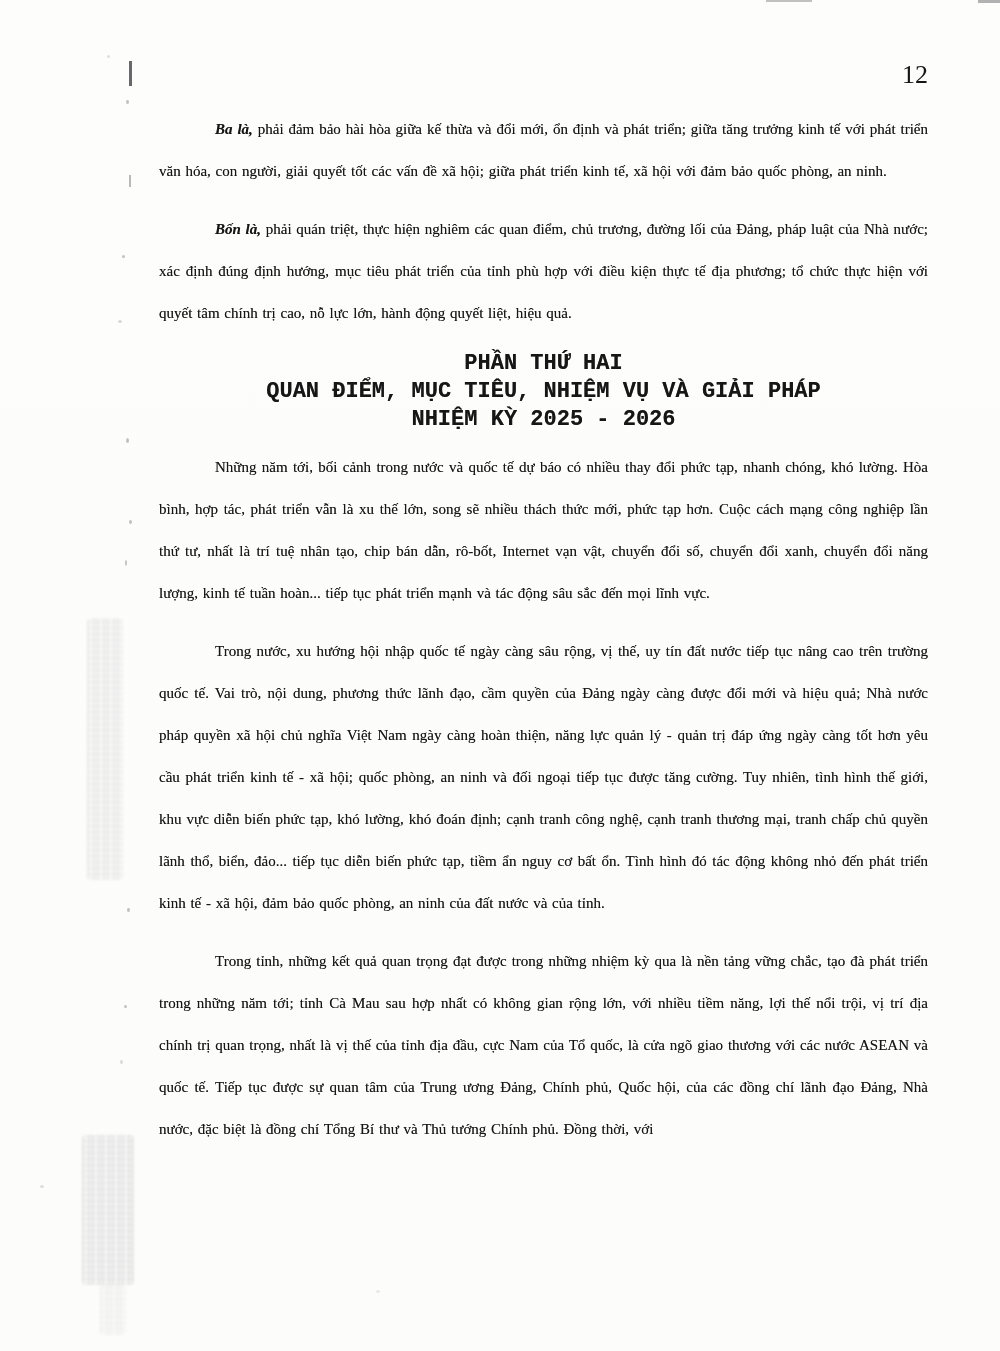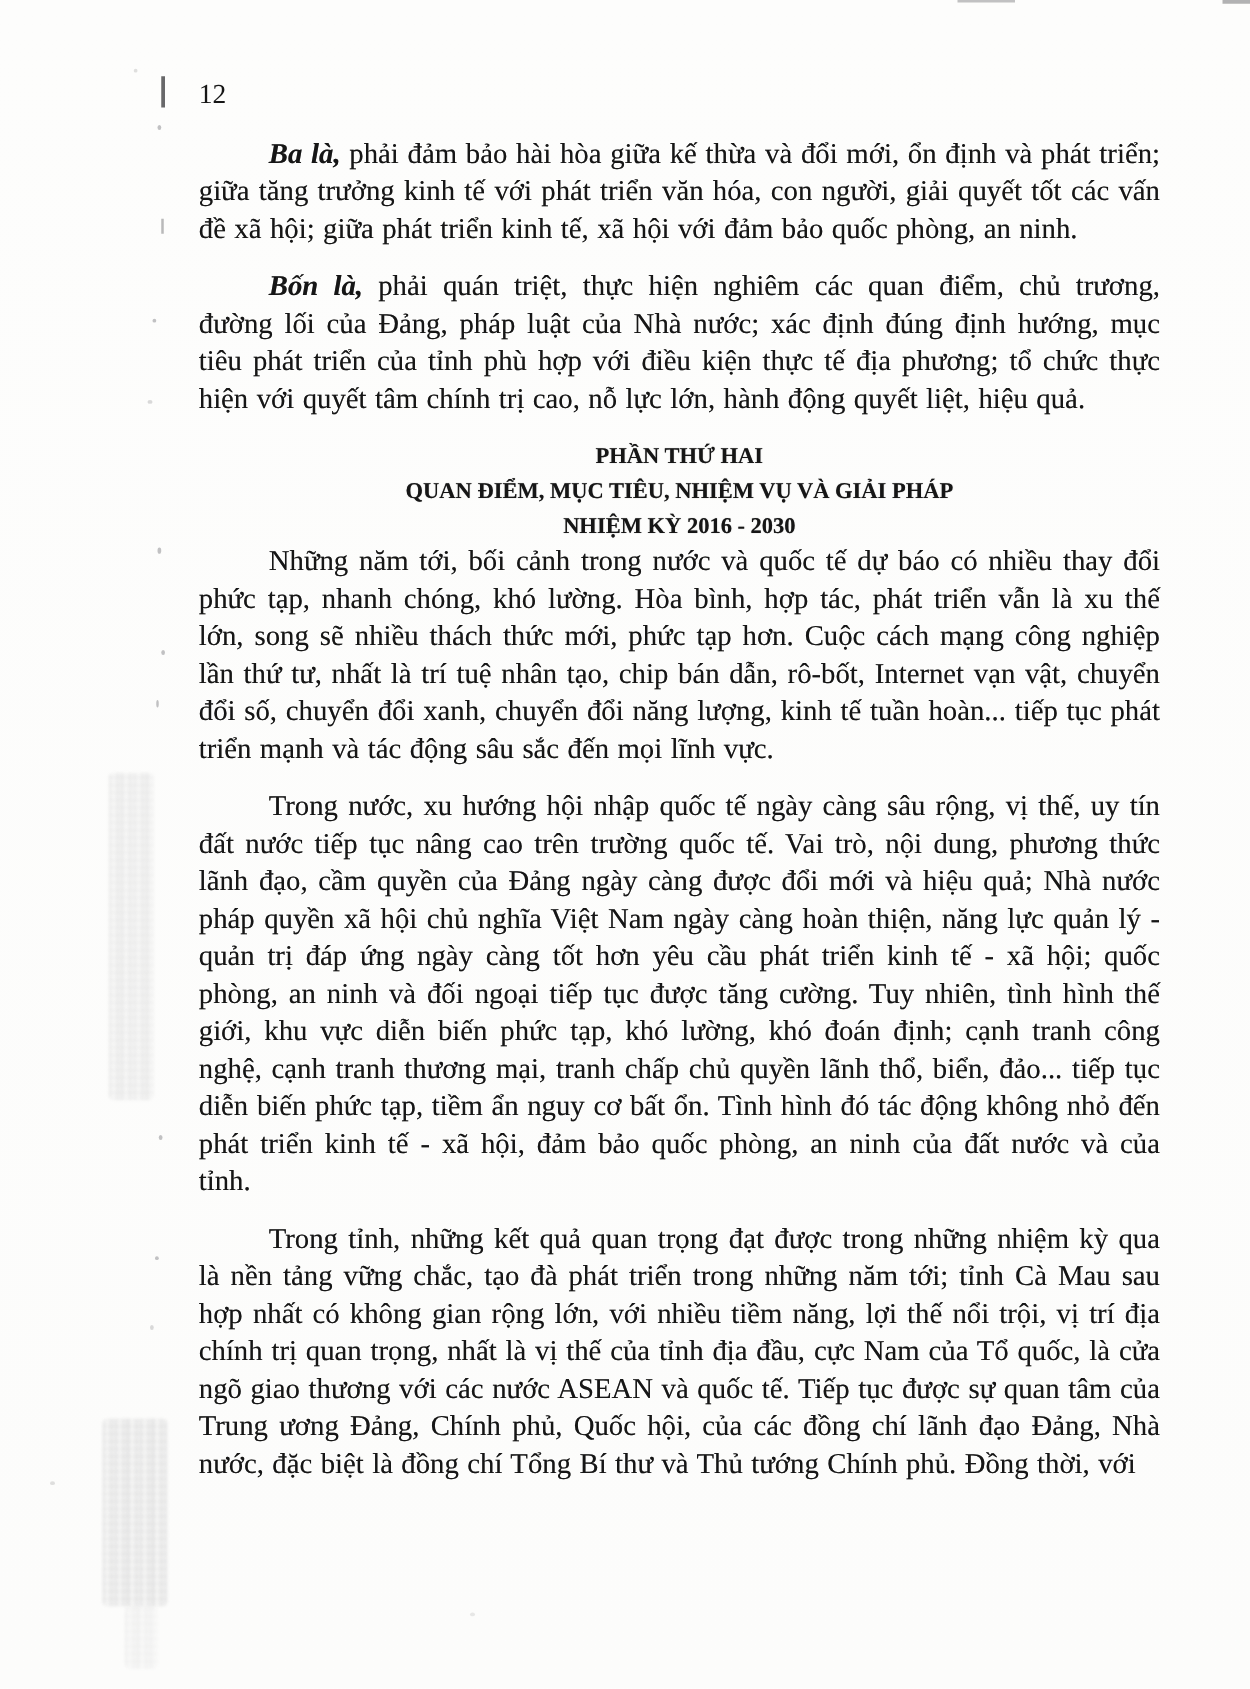--- a/index.html
+++ b/index.html
@@ -15,45 +15,46 @@
     position: relative;
     width: 1000px; height: 1351px;
     background: linear-gradient(180deg, #fdfdfc 0%, #fcfcfb 100%);
   }
   .content {
     position: absolute;
     left: 159px; top: 60px;
     width: 769px;
   }
   .page-num {
-    text-align: left;
-    font-size: 22px;
+    text-align: right;
+    font-size: 26px;
     line-height: 29px;
     margin: 0 0 19px 0;
   }
   p.body-par {
-    font-size: 23px;
-    line-height: 30px;
+    font-size: 15px;
+    line-height: 42px;
     text-align: justify;
     text-indent: 56px;
-    margin: 0 0 16px 0;
+    margin: 12px 0 16px 0;
     text-shadow: 0 0 0.5px rgba(20,20,20,0.55);
     word-spacing: 1px;
   }
   .lead {
     font-weight: bold;
     font-style: italic;
   }
   .part-heading {
     text-align: center;
     font-weight: bold;
-    font-size: 18px;
+    font-size: 22px;
     line-height: 28px;
     margin: 14px 0 0 0;
     text-shadow: 0 0 0.6px rgba(20,20,20,0.6);
+    font-family: Liberation Mono, monospace;
   }
   .section-heading {
     font-weight: bold;
     font-size: 22px;
     line-height: 29px;
     margin: 28px 0 8px 44px;
     text-shadow: 0 0 0.6px rgba(20,20,20,0.6);
   }
   
   .artifact { position: absolute; pointer-events: none; }
@@ -113,21 +114,21 @@
     <p class="body-par"><span class="lead">Ba là,</span>
       <span>phải đảm bảo hài hòa giữa kế thừa và đổi mới, ổn định và phát triển; giữa tăng trưởng kinh tế với phát triển văn hóa, con người, giải quyết tốt các vấn đề xã hội; giữa phát triển kinh tế, xã hội với đảm bảo quốc phòng, an ninh.</span></p>
 
     <p class="body-par"><span class="lead">Bốn là,</span>
       <span>phải quán triệt, thực hiện nghiêm các quan điểm, chủ trương, đường lối của Đảng, pháp luật của Nhà nước; xác định đúng định hướng, mục tiêu phát triển của tỉnh phù hợp với điều kiện thực tế địa phương; tổ chức thực hiện với quyết tâm chính trị cao, nỗ lực lớn, hành động quyết liệt, hiệu quả.</span></p>
 
 
     <div class="part-heading">
       <div>PHẦN THỨ HAI</div>
       <div>QUAN ĐIỂM, MỤC TIÊU, NHIỆM VỤ VÀ GIẢI PHÁP</div>
-      <div>NHIỆM KỲ 2016 - 2030</div>
+      <div>NHIỆM KỲ 2025 - 2026</div>
     </div>
 
 
     <p class="body-par">Những năm tới, bối cảnh trong nước và quốc tế dự báo có nhiều thay đổi phức tạp, nhanh chóng, khó lường. Hòa bình, hợp tác, phát triển vẫn là xu thế lớn, song sẽ nhiều thách thức mới, phức tạp hơn. Cuộc cách mạng công nghiệp lần thứ tư, nhất là trí tuệ nhân tạo, chip bán dẫn, rô-bốt, Internet vạn vật, chuyển đổi số, chuyển đổi xanh, chuyển đổi năng lượng, kinh tế tuần hoàn... tiếp tục phát triển mạnh và tác động sâu sắc đến mọi lĩnh vực.</p>
 
     <p class="body-par">Trong nước, xu hướng hội nhập quốc tế ngày càng sâu rộng, vị thế, uy tín đất nước tiếp tục nâng cao trên trường quốc tế. Vai trò, nội dung, phương thức lãnh đạo, cầm quyền của Đảng ngày càng được đổi mới và hiệu quả; Nhà nước pháp quyền xã hội chủ nghĩa Việt Nam ngày càng hoàn thiện, năng lực quản lý - quản trị đáp ứng ngày càng tốt hơn yêu cầu phát triển kinh tế - xã hội; quốc phòng, an ninh và đối ngoại tiếp tục được tăng cường. Tuy nhiên, tình hình thế giới, khu vực diễn biến phức tạp, khó lường, khó đoán định; cạnh tranh công nghệ, cạnh tranh thương mại, tranh chấp chủ quyền lãnh thổ, biển, đảo... tiếp tục diễn biến phức tạp, tiềm ẩn nguy cơ bất ổn. Tình hình đó tác động không nhỏ đến phát triển kinh tế - xã hội, đảm bảo quốc phòng, an ninh của đất nước và của tỉnh.</p>
 
     <p class="body-par">Trong tỉnh, những kết quả quan trọng đạt được trong những nhiệm kỳ qua là nền tảng vững chắc, tạo đà phát triển trong những năm tới; tỉnh Cà Mau sau hợp nhất có không gian rộng lớn, với nhiều tiềm năng, lợi thế nổi trội, vị trí địa chính trị quan trọng, nhất là vị thế của tỉnh địa đầu, cực Nam của Tổ quốc, là cửa ngõ giao thương với các nước ASEAN và quốc tế. Tiếp tục được sự quan tâm của Trung ương Đảng, Chính phủ, Quốc hội, của các đồng chí lãnh đạo Đảng, Nhà nước, đặc biệt là đồng chí Tổng Bí thư và Thủ tướng Chính phủ. Đồng thời, với</p>
 
   </div>

